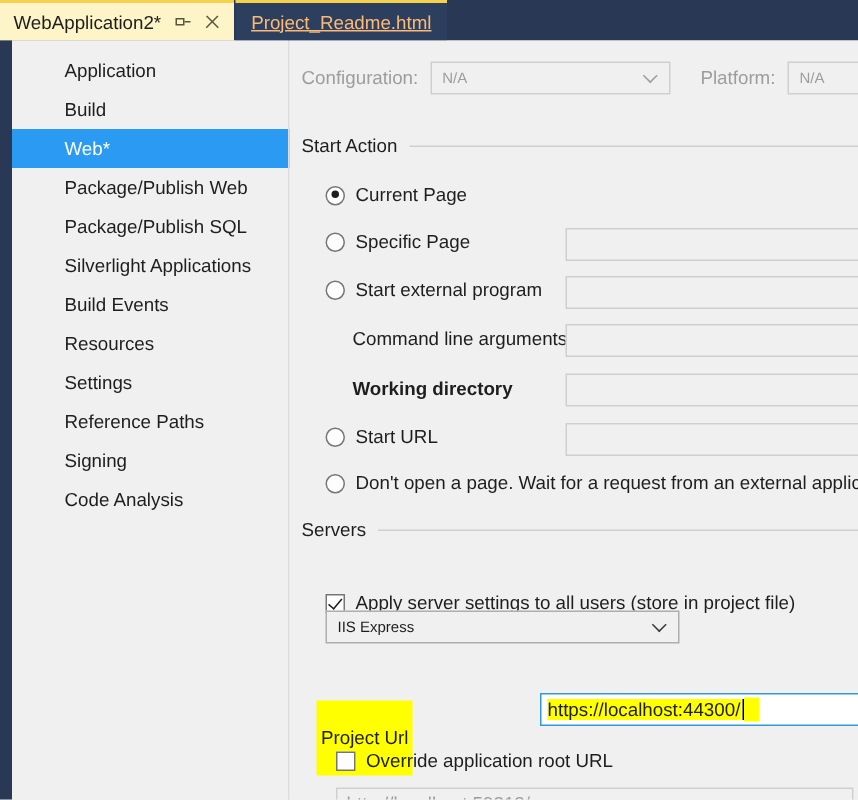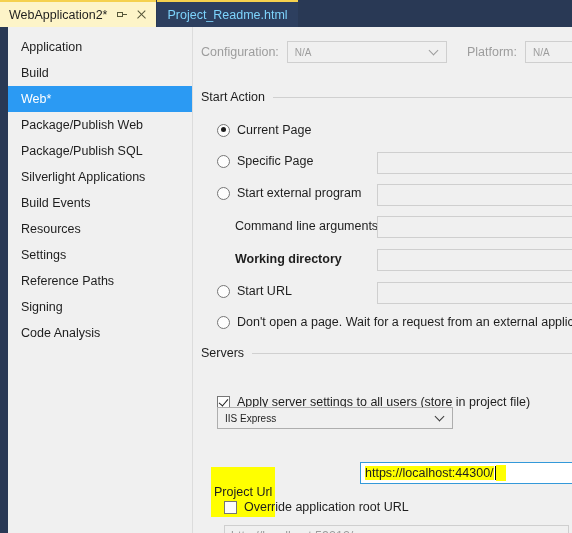--- a/index.html
+++ b/index.html
@@ -23,24 +23,25 @@
     position:relative;
     box-sizing:border-box;
   }
   .tab.active{
     background:#fdf4c8;
     color:#1e1e1e;
     border-top:2px solid #f5d14e;
   }
   .tab.inactive{
     background:#2d3f5f;
-    color:#7dd3fc;
+    color:#fdba74;
     border-top:2px solid #f5d14e;
     margin-left:1px;
     padding:0 10px;
+    text-decoration:underline;
   }
   .tab-label{white-space:nowrap;}
   .tab-icon{
     width:15px;height:22px;
     display:flex;align-items:center;justify-content:center;
     color:#6b6b3a;font-size:11px;
     margin-left:6px;
   }
   .pin-glyph{
     display:inline-block;width:11px;height:11px;position:relative;
@@ -68,21 +69,21 @@
     position:absolute;left:0;top:27px;width:8px;height:506px;
     background:#293955;
   }
   
   #sidebar{
     position:absolute;left:8px;top:27px;width:184px;height:506px;
     background:#f0f0f0;
   }
   .side-item{
     height:26px;line-height:26px;
-    padding-left:13px;
+    padding-left:35px;
     font-size:12.5px;
     color:#1e1e1e;
     white-space:nowrap;
     position:relative;
   }
   .side-item.selected{
     background:#2b9af3;color:#ffffff;
     width:172px;
   }
   .side-item.selected .arrow{

